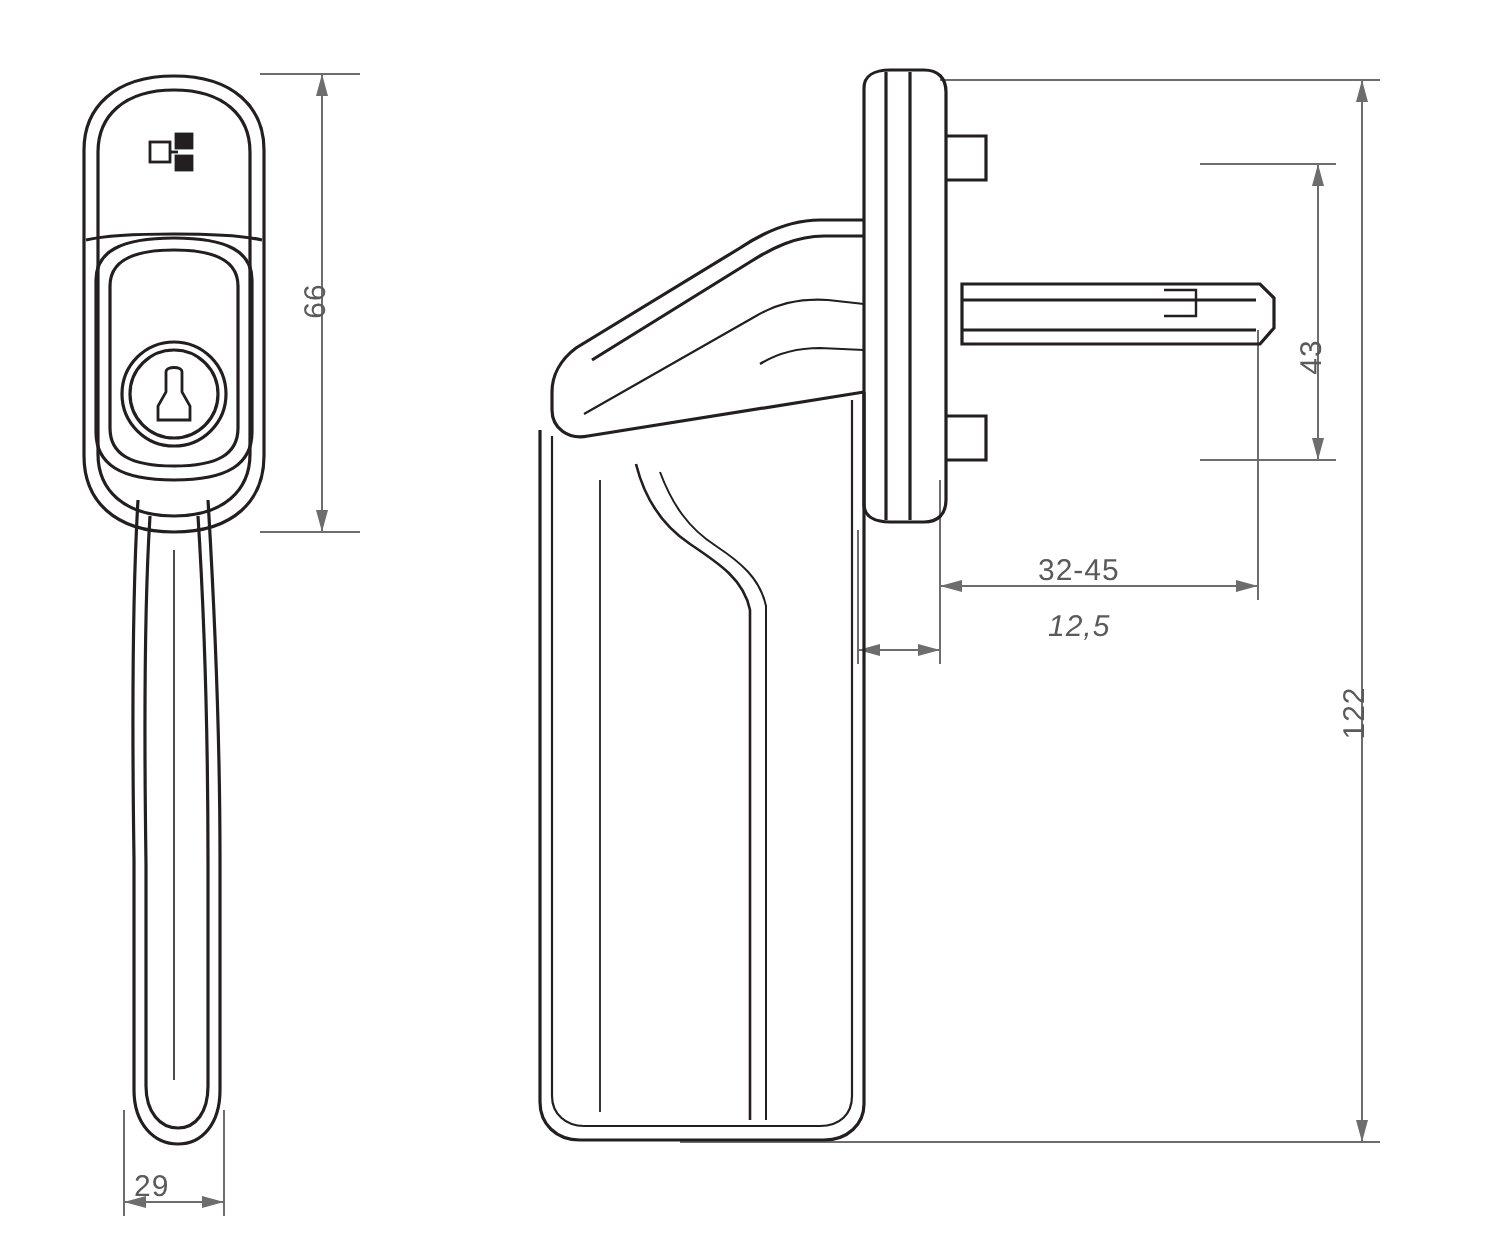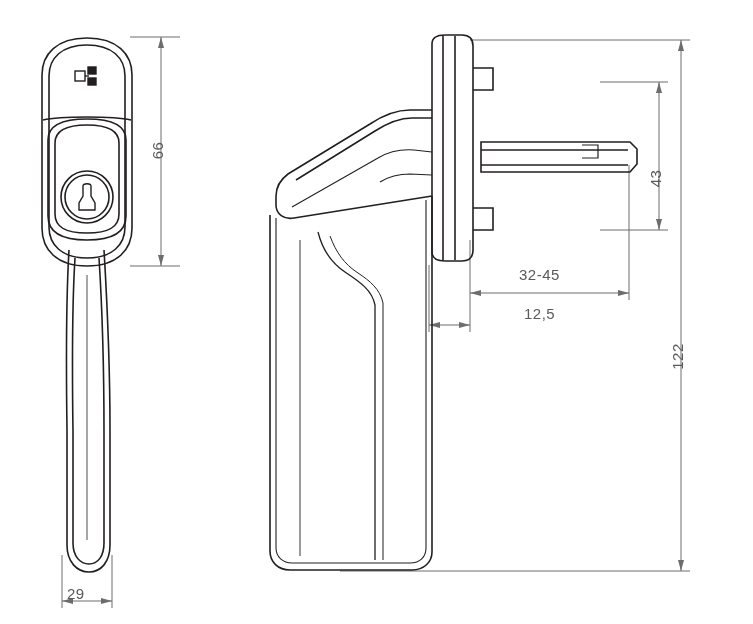--- a/index.html
+++ b/index.html
@@ -145,19 +145,19 @@
       <path d="M300 240 L300 556" stroke-width="0.9"></path>
     </g>
   </svg>
 
   <div class="dim-label rot90" style="left:149px; top:142px;">66</div>
 
   <div class="dim-label" style="left:67px; top:585px;">29</div>
 
   <div class="dim-label rot90" style="left:647px; top:170px;">43</div>
 
-  <div class="dim-label" style="left:519px; top:266px;">32-45</div>
+  <div class="dim-label" style="left:519px; top:277px;">32-45</div>
 
-  <div class="dim-label" style="left:524px; top:305px;">12,5</div>
+  <div class="dim-label" style="left:524px; top:305px;font-style:italic;">12,5</div>
 
   <div class="dim-label rot90" style="left:664px; top:348px;">122</div>
 
 </div>
 
 </body></html>

